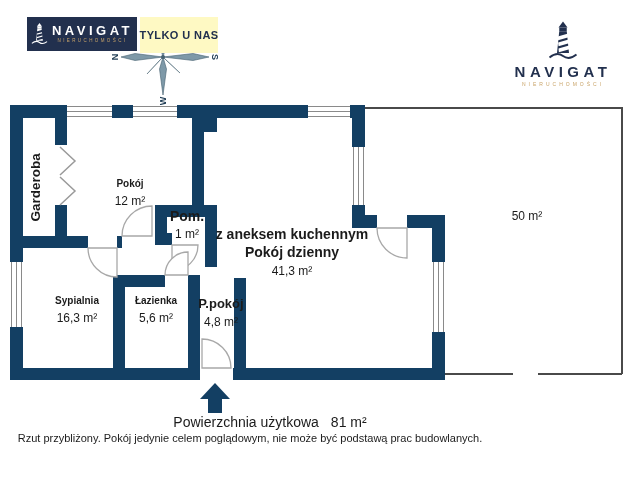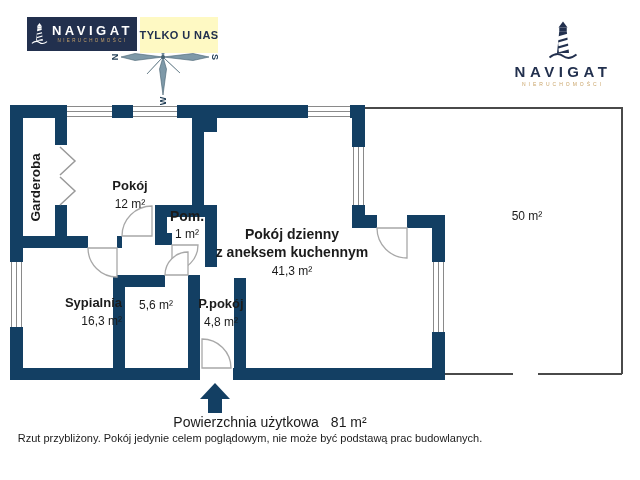--- a/index.html
+++ b/index.html
@@ -17,32 +17,32 @@
   .badge{left:140px;top:17px;width:78px;height:36px;background:#fef9c3;
          display:flex;align-items:center;justify-content:center;}
   .badge span{color:#22304e;font-size:11px;font-weight:bold;letter-spacing:.4px;white-space:nowrap;}
   .logo-right{left:508px;top:20px;width:110px;height:72px;display:flex;flex-direction:column;
               align-items:center;justify-content:flex-start;line-height:1;}
   .logo-right .nm{color:#22304e;font-size:15px;font-weight:600;letter-spacing:4.5px;margin-top:2px;white-space:nowrap;}
   .logo-right .sub{color:#c9a469;font-size:5px;letter-spacing:3px;margin-top:3px;white-space:nowrap;}
 
   
   .room{position:absolute;z-index:2;text-align:center;}
-  .room .nm{font-weight:bold;font-size:13px;line-height:1.25;}
+  .room .nm{font-weight:bold;font-size:10px;line-height:1.25;}
   .room .ar{font-weight:normal;font-size:12px;margin-top:3px;}
   .room-garderoba{left:16px;top:140px;width:40px;height:95px;display:flex;align-items:center;justify-content:center;}
   .room-garderoba .nm{transform:rotate(-90deg);white-space:nowrap;font-size:13.5px;}
   .room-pokoj{left:85px;top:178px;width:90px;}
   .room-pom{left:160px;top:208px;width:54px;}
   .room-pom .nm{font-size:14px;}
   .room-pom .ar{font-size:12px;margin-top:1px;}
   .room-dzienny{left:212px;top:226px;width:160px;}
   .room-dzienny .nm{font-size:14px;}
   .room-ogrodek{left:467px;top:206px;width:120px;}
-  .room-sypialnia{left:32px;top:295px;width:90px;text-align:right;}
+  .room-sypialnia{left:32px;top:295px;width:90px;}
   .room-lazienka{left:116px;top:295px;width:80px;}
   .room-ppokoj{left:186px;top:296px;width:70px;}
   .room-ppokoj .nm{font-size:13px;}
 
   
   .total{left:120px;top:414px;width:300px;text-align:center;font-size:14px;}
   .total .val{margin-left:12px;}
   .disclaimer{left:0;top:432px;width:500px;text-align:center;font-size:11px;}
 </style>
 </head>
@@ -198,35 +198,36 @@
     <div class="nm">Pokój</div>
     <div class="ar">12 m²</div>
   </div>
 
   <div class="room room-pom">
     <div class="nm">Pom.</div>
     <div class="ar">1 m²</div>
   </div>
 
   <div class="room room-dzienny">
+    <div class="nm">z aneksem kuchennym</div>
     <div class="nm">Pokój dzienny</div>
-    <div class="nm">z aneksem kuchennym</div>
     <div class="ar">41,3 m²</div>
   </div>
 
   <div class="room room-ogrodek">
     <div class="ar">50 m²</div>
   </div>
 
   <div class="room room-sypialnia">
     <div class="nm">Sypialnia</div>
     <div class="ar">16,3 m²</div>
   </div>
 
   <div class="room room-lazienka">
+    <div class="nm">Łazienka</div>
     <div class="ar">5,6 m²</div>
   </div>
 
   <div class="room room-ppokoj">
     <div class="nm">P.pokój</div>
     <div class="ar">4,8 m²</div>
   </div>
 
   <div class="overlay total">
     <span>Powierzchnia użytkowa</span><span class="val">81 m²</span>

